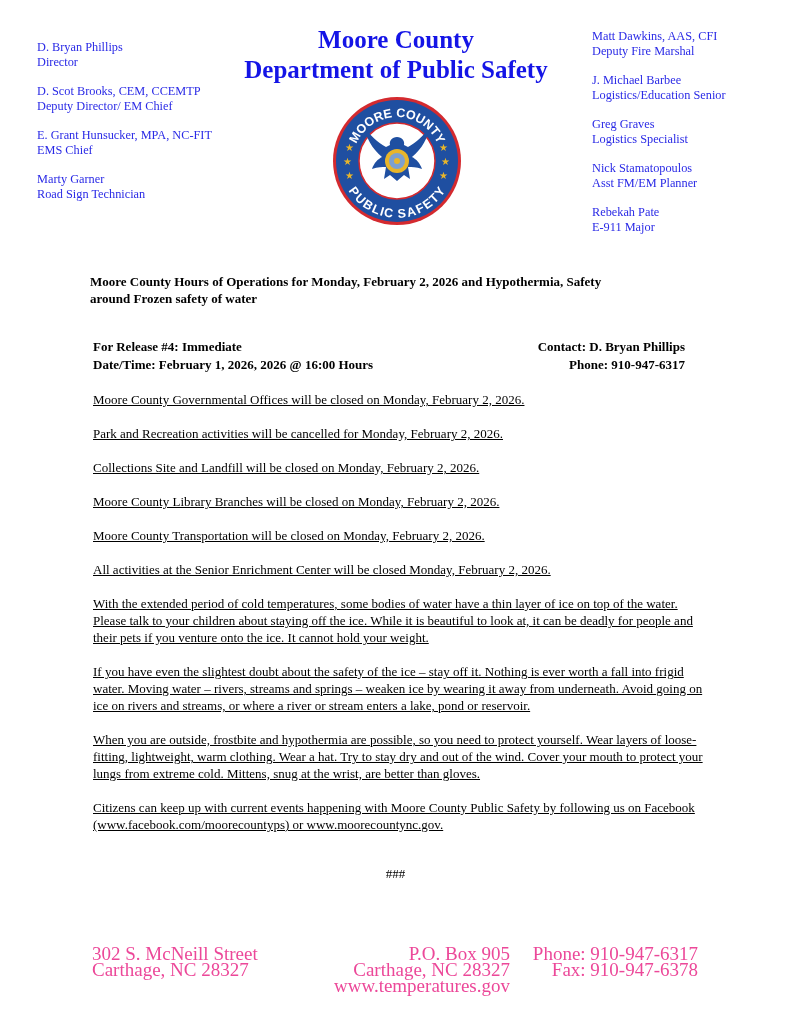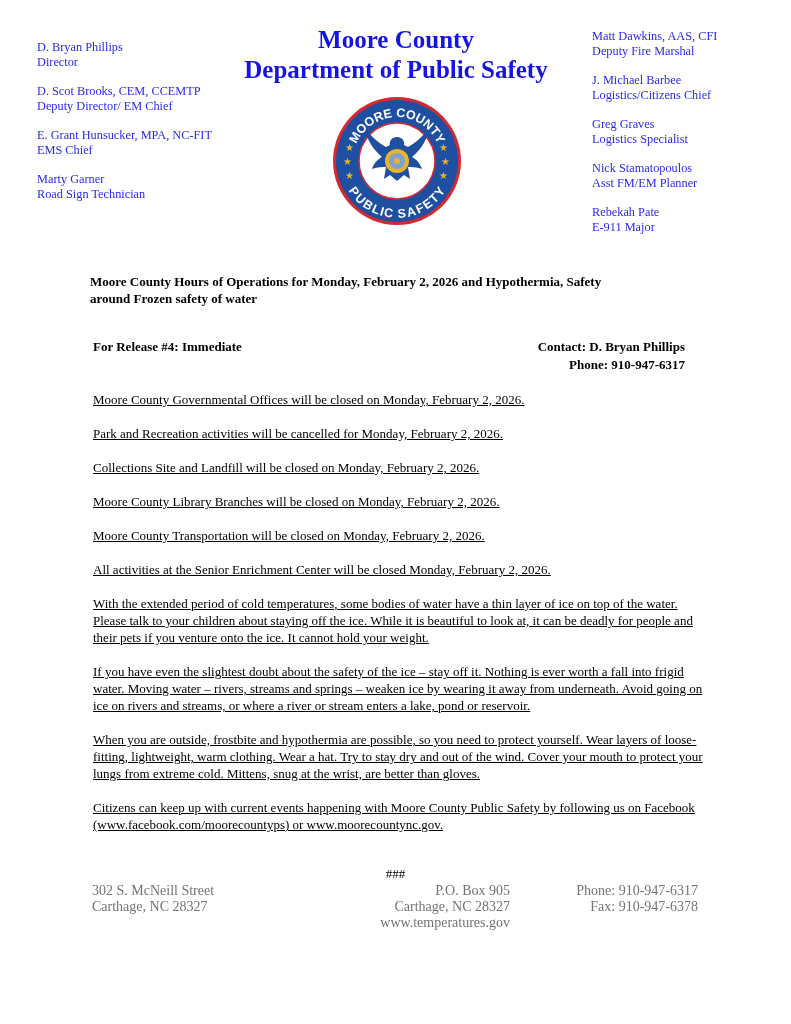--- a/index.html
+++ b/index.html
@@ -22,21 +22,21 @@
 
   .meta { position: absolute; font-weight: bold; font-size: 13px; line-height: 18px; }
   .meta-left { left: 93px; top: 338px; }
   .meta-right { right: 106px; top: 338px; text-align: right; }
   .meta-right .phone { display: block; }
 
   .body { position: absolute; left: 93px; width: 615px; top: 391px; font-size: 13px; line-height: 17px; }
   .body p { margin-bottom: 17px; text-decoration: underline; }
   .end-mark { position: absolute; left: 0; width: 791px; text-align: center; top: 866px; font-size: 13px; }
 
-  .footer { position: absolute; top: 883px; color: #737373; font-size: 14px; line-height: 16px; }
+  .footer { position: absolute; top: 946px; color: #ec4899; font-size: 19px; line-height: 16px; }
   .footer-left { left: 92px; }
   .footer-center { left: 280px; width: 230px; text-align: right; }
   .footer-right { right: 93px; text-align: right; }
 </style>
 </head>
 <body>
 
 <div class="staff staff-left">
   <div class="entry">
     <div>D. Bryan Phillips</div>
@@ -94,21 +94,21 @@
   </text>
 </svg>
 
 <div class="staff staff-right">
   <div class="entry">
     <div>Matt Dawkins, AAS, CFI</div>
     <div>Deputy Fire Marshal</div>
   </div>
   <div class="entry">
     <div>J. Michael Barbee</div>
-    <div>Logistics/Citizens Chief</div>
+    <div>Logistics/Education Senior</div>
   </div>
   <div class="entry">
     <div>Greg Graves</div>
     <div>Logistics Specialist</div>
   </div>
   <div class="entry">
     <div>Nick Stamatopoulos</div>
     <div>Asst FM/EM Planner</div>
   </div>
   <div class="entry">
@@ -117,20 +117,21 @@
   </div>
 </div>
 
 <div class="release-title">
   <div>Moore County Hours of Operations for Monday, February 2, 2026 and Hypothermia, Safety</div>
   <div>around Frozen safety of water</div>
 </div>
 
 <div class="meta meta-left">
   <div>For Release #4: Immediate</div>
+  <div>Date/Time:  February 1, 2026, 2026 @ 16:00 Hours</div>
 </div>
 <div class="meta meta-right">
   <div>Contact: D. Bryan Phillips</div>
   <div class="phone">Phone: 910-947-6317</div>
 </div>
 
 <div class="body">
   <p>Moore County Governmental Offices will be closed on Monday, February 2, 2026.</p>
   <p>Park and Recreation activities will be cancelled for Monday, February 2, 2026.</p>
   <p>Collections Site and Landfill will be closed on Monday, February 2, 2026.</p>

